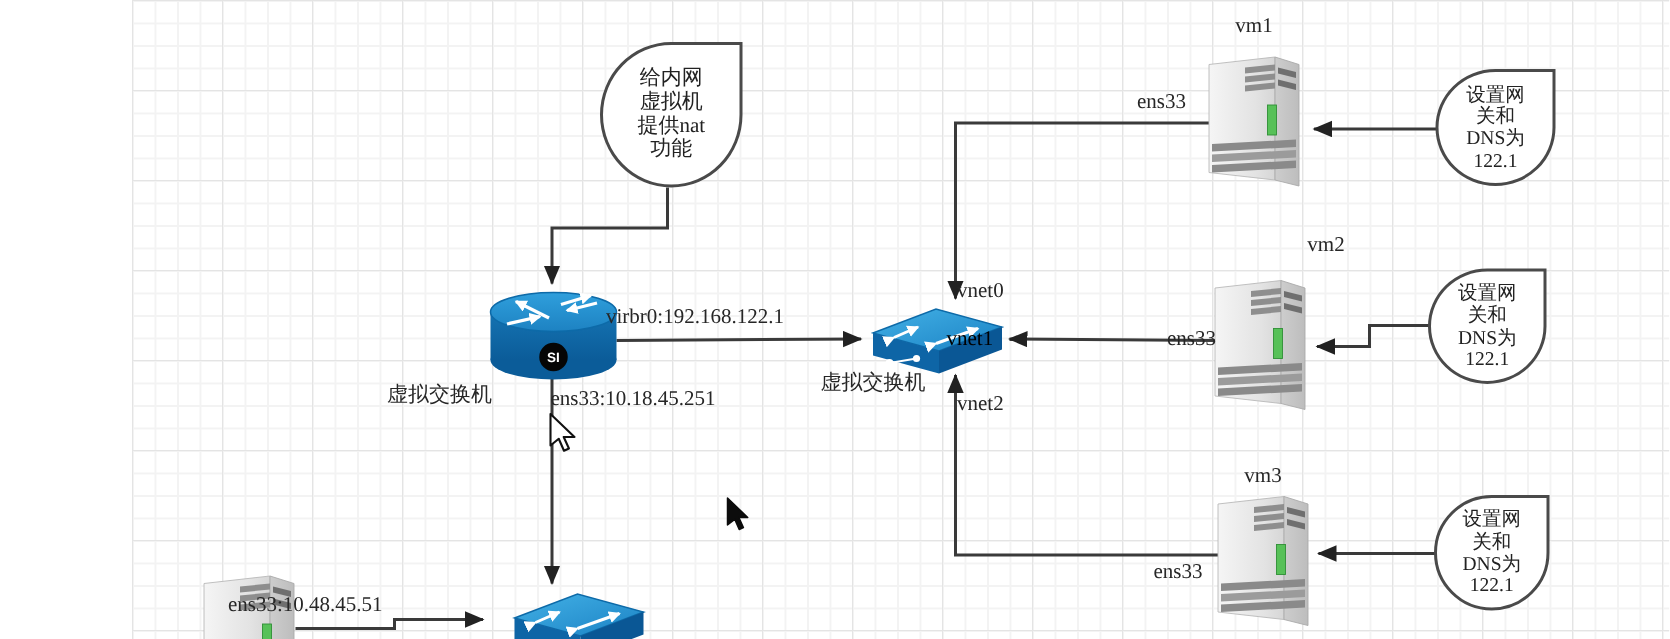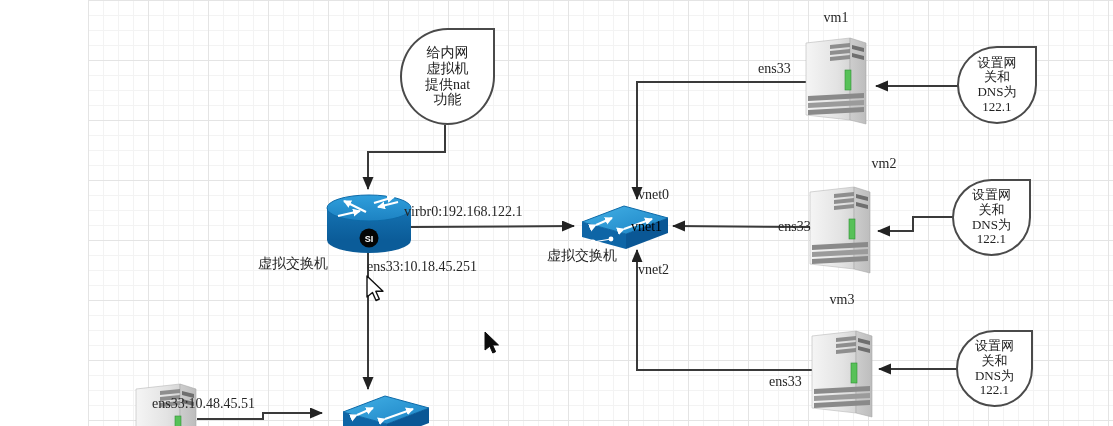--- a/index.html
+++ b/index.html
@@ -154,21 +154,21 @@
   <div class="lbl" style="left:638px;top:175px;margin-top:12px;">vnet0</div>
   <div class="lbl" style="left:631px;top:219px;color:#000000;">vnet1</div>
   <div class="lbl" style="left:638px;top:262px;">vnet2</div>
 
   <div class="lbl center" style="left:816px;top:10px;width:40px;">vm1</div>
   <div class="lbl" style="left:758px;top:61px;">ens33</div>
 
   <div class="lbl center" style="left:816px;top:156px;width:40px;margin-left:48px;">vm2</div>
   <div class="lbl" style="left:778px;top:219px;">ens33</div>
 
-  <div class="lbl center" style="left:822px;top:292px;width:40px;">vm3</div>
+  <div class="lbl center" style="left:822px;top:310px;width:40px;">vm3</div>
   <div class="lbl" style="left:769px;top:374px;">ens33</div>
 
   <div class="lbl" style="left:152px;top:396px;">ens33:10.48.45.51</div>
 
   <div class="callout" style="left:400px;top:28px;width:95px;height:97px;font-size:14px;">给内网
 虚拟机
 提供nat
 功能</div>
   <div class="callout" style="left:957px;top:46px;width:80px;height:78px;">设置网
 关和

